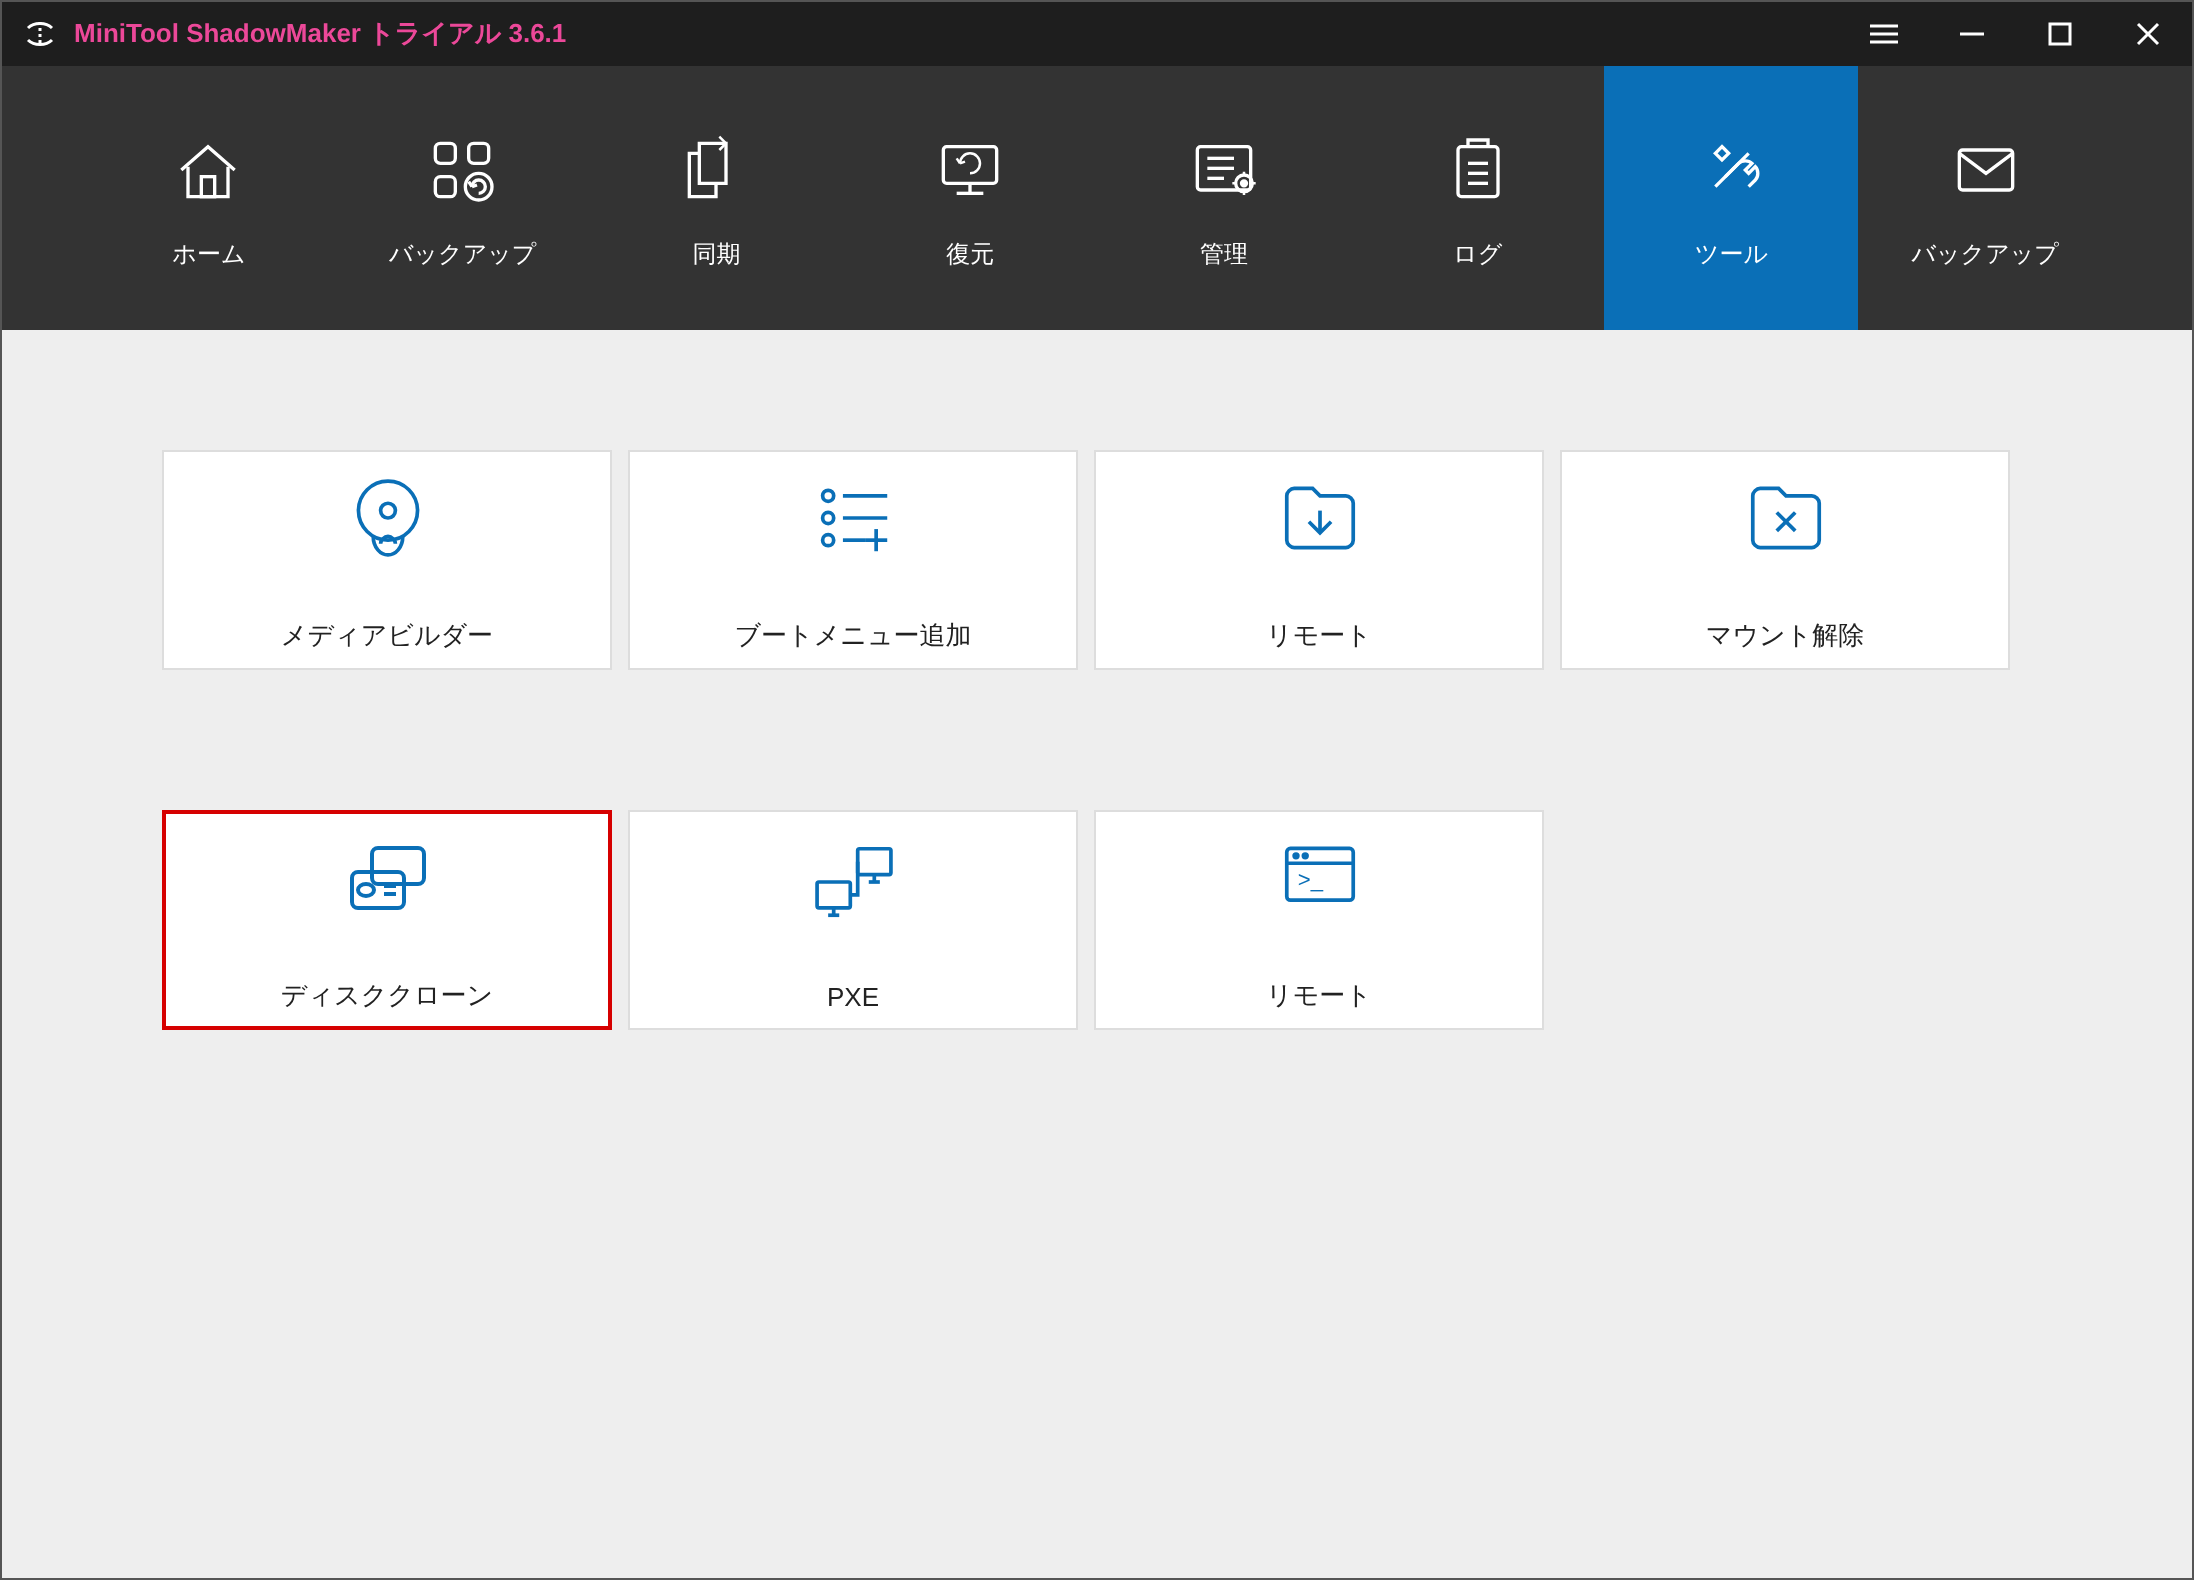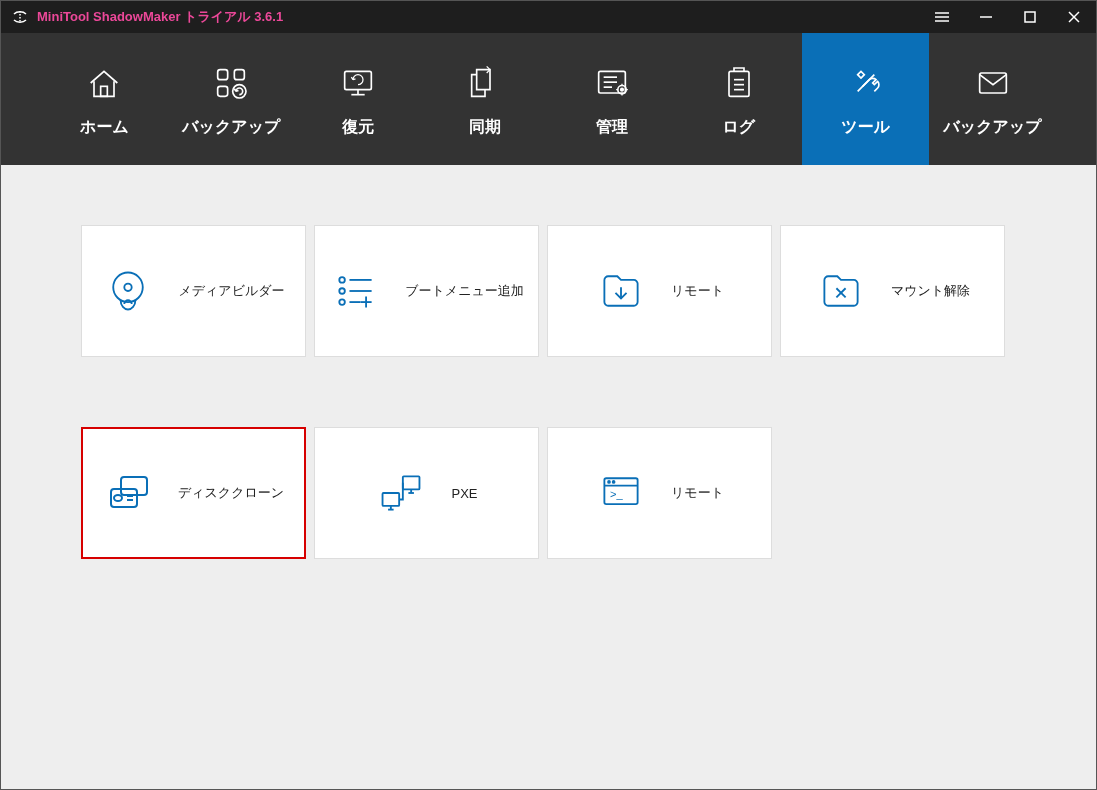--- a/index.html
+++ b/index.html
@@ -58,40 +58,39 @@
       gap: 12px;
     }
     .nav-item.active {
       background: #0a6fb7;
     }
     .nav-icon {
       width: 44px; height: 44px;
       display: flex; align-items: center; justify-content: center;
     }
     .nav-label {
-      font-size: 16px;
-      font-weight: bold;
+      font-size: 12px;
     }
 
     .content {
       padding: 60px 80px;
       height: calc(790px - 32px - 132px);
     }
     .tile-grid {
       display: grid;
       grid-template-columns: repeat(4, 225px);
       gap: 8px;
       margin-bottom: 70px;
     }
     .tile {
       background: #fff;
-      height: 132px;
+      height: 110px;
       border: 1px solid #ddd;
       display: flex;
-      flex-direction: row;
+      flex-direction: column;
       align-items: center;
       justify-content: center;
       cursor: pointer;
       gap: 24px;
     }
     .tile.highlighted {
       border: 2px solid #d60000;
       gap: 23px;
     }
     .tile-icon {
@@ -163,38 +162,38 @@
         <circle cx="34" cy="34" r="8"></circle>
         <path d="M30 34 A4 4 0 1 1 34 38"></path>
         <path d="M30 34 L28 31 M30 34 L33 33"></path>
       </svg>
     </div>
     <div class="nav-label">バックアップ</div>
   </div>
   <div class="nav-item">
     <div class="nav-icon">
       <svg viewBox="0 0 48 48" width="40" height="40" fill="none" stroke="#fff" stroke-width="2">
+        <path d="M14 8 L30 8 L30 32 L14 32 Z"></path>
+        <path d="M14 14 L8 14 L8 40 L24 40 L24 32"></path>
+        <path d="M30 8 L26 4 M30 8 L26 12" stroke-width="1.5"></path>
+      </svg>
+    </div>
+    <div class="nav-label">同期</div>
+  </div>
+  <div class="nav-item">
+    <div class="nav-icon">
+      <svg viewBox="0 0 48 48" width="40" height="40" fill="none" stroke="#fff" stroke-width="2">
         <rect x="8" y="10" width="32" height="22" rx="2"></rect>
         <line x1="16" y1="38" x2="32" y2="38"></line>
         <line x1="24" y1="32" x2="24" y2="38"></line>
         <path d="M18 20 A6 6 0 1 1 24 26" stroke-width="1.5"></path>
         <path d="M18 20 L16 17 M18 20 L21 19" stroke-width="1.5"></path>
       </svg>
     </div>
     <div class="nav-label">復元</div>
-  </div>
-  <div class="nav-item">
-    <div class="nav-icon">
-      <svg viewBox="0 0 48 48" width="40" height="40" fill="none" stroke="#fff" stroke-width="2">
-        <path d="M14 8 L30 8 L30 32 L14 32 Z"></path>
-        <path d="M14 14 L8 14 L8 40 L24 40 L24 32"></path>
-        <path d="M30 8 L26 4 M30 8 L26 12" stroke-width="1.5"></path>
-      </svg>
-    </div>
-    <div class="nav-label">同期</div>
   </div>
   <div class="nav-item">
     <div class="nav-icon">
       <svg viewBox="0 0 48 48" width="40" height="40" fill="none" stroke="#fff" stroke-width="2">
         <rect x="8" y="10" width="32" height="26" rx="2"></rect>
         <line x1="14" y1="17" x2="30" y2="17"></line>
         <line x1="14" y1="23" x2="30" y2="23"></line>
         <line x1="14" y1="29" x2="24" y2="29"></line>
         <circle cx="36" cy="32" r="5"></circle>
         <circle cx="36" cy="32" r="1.5" fill="#fff"></circle>

